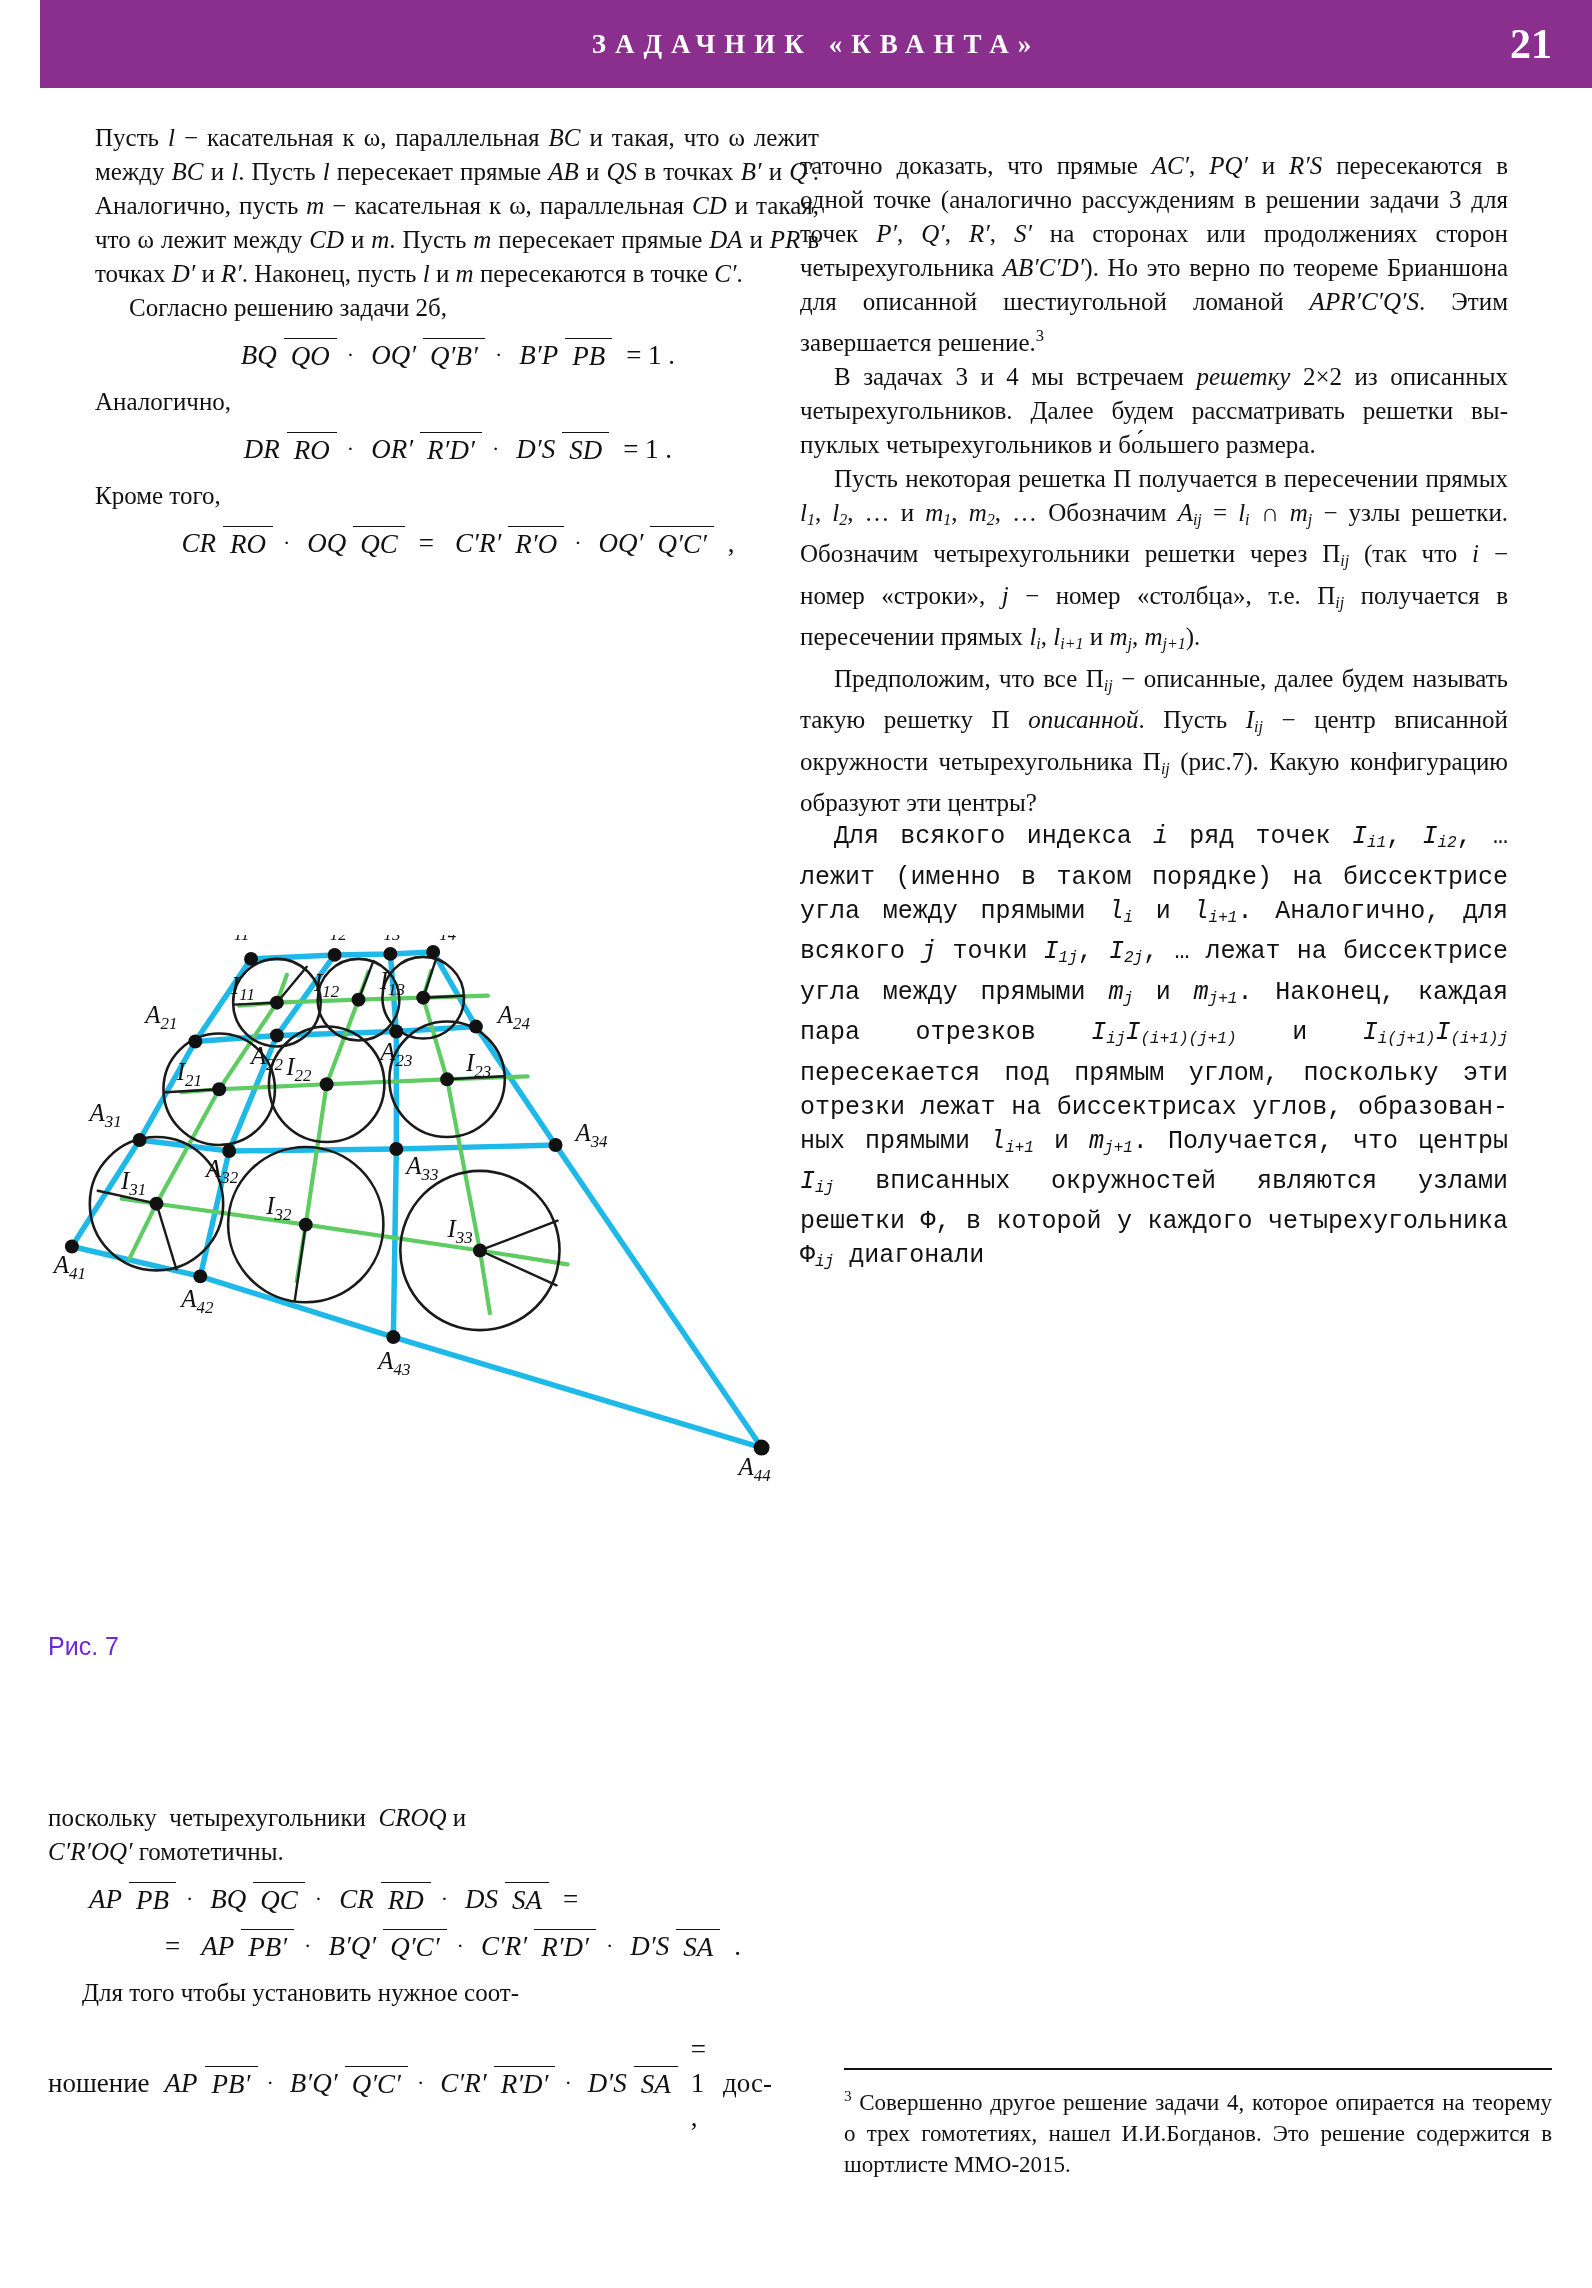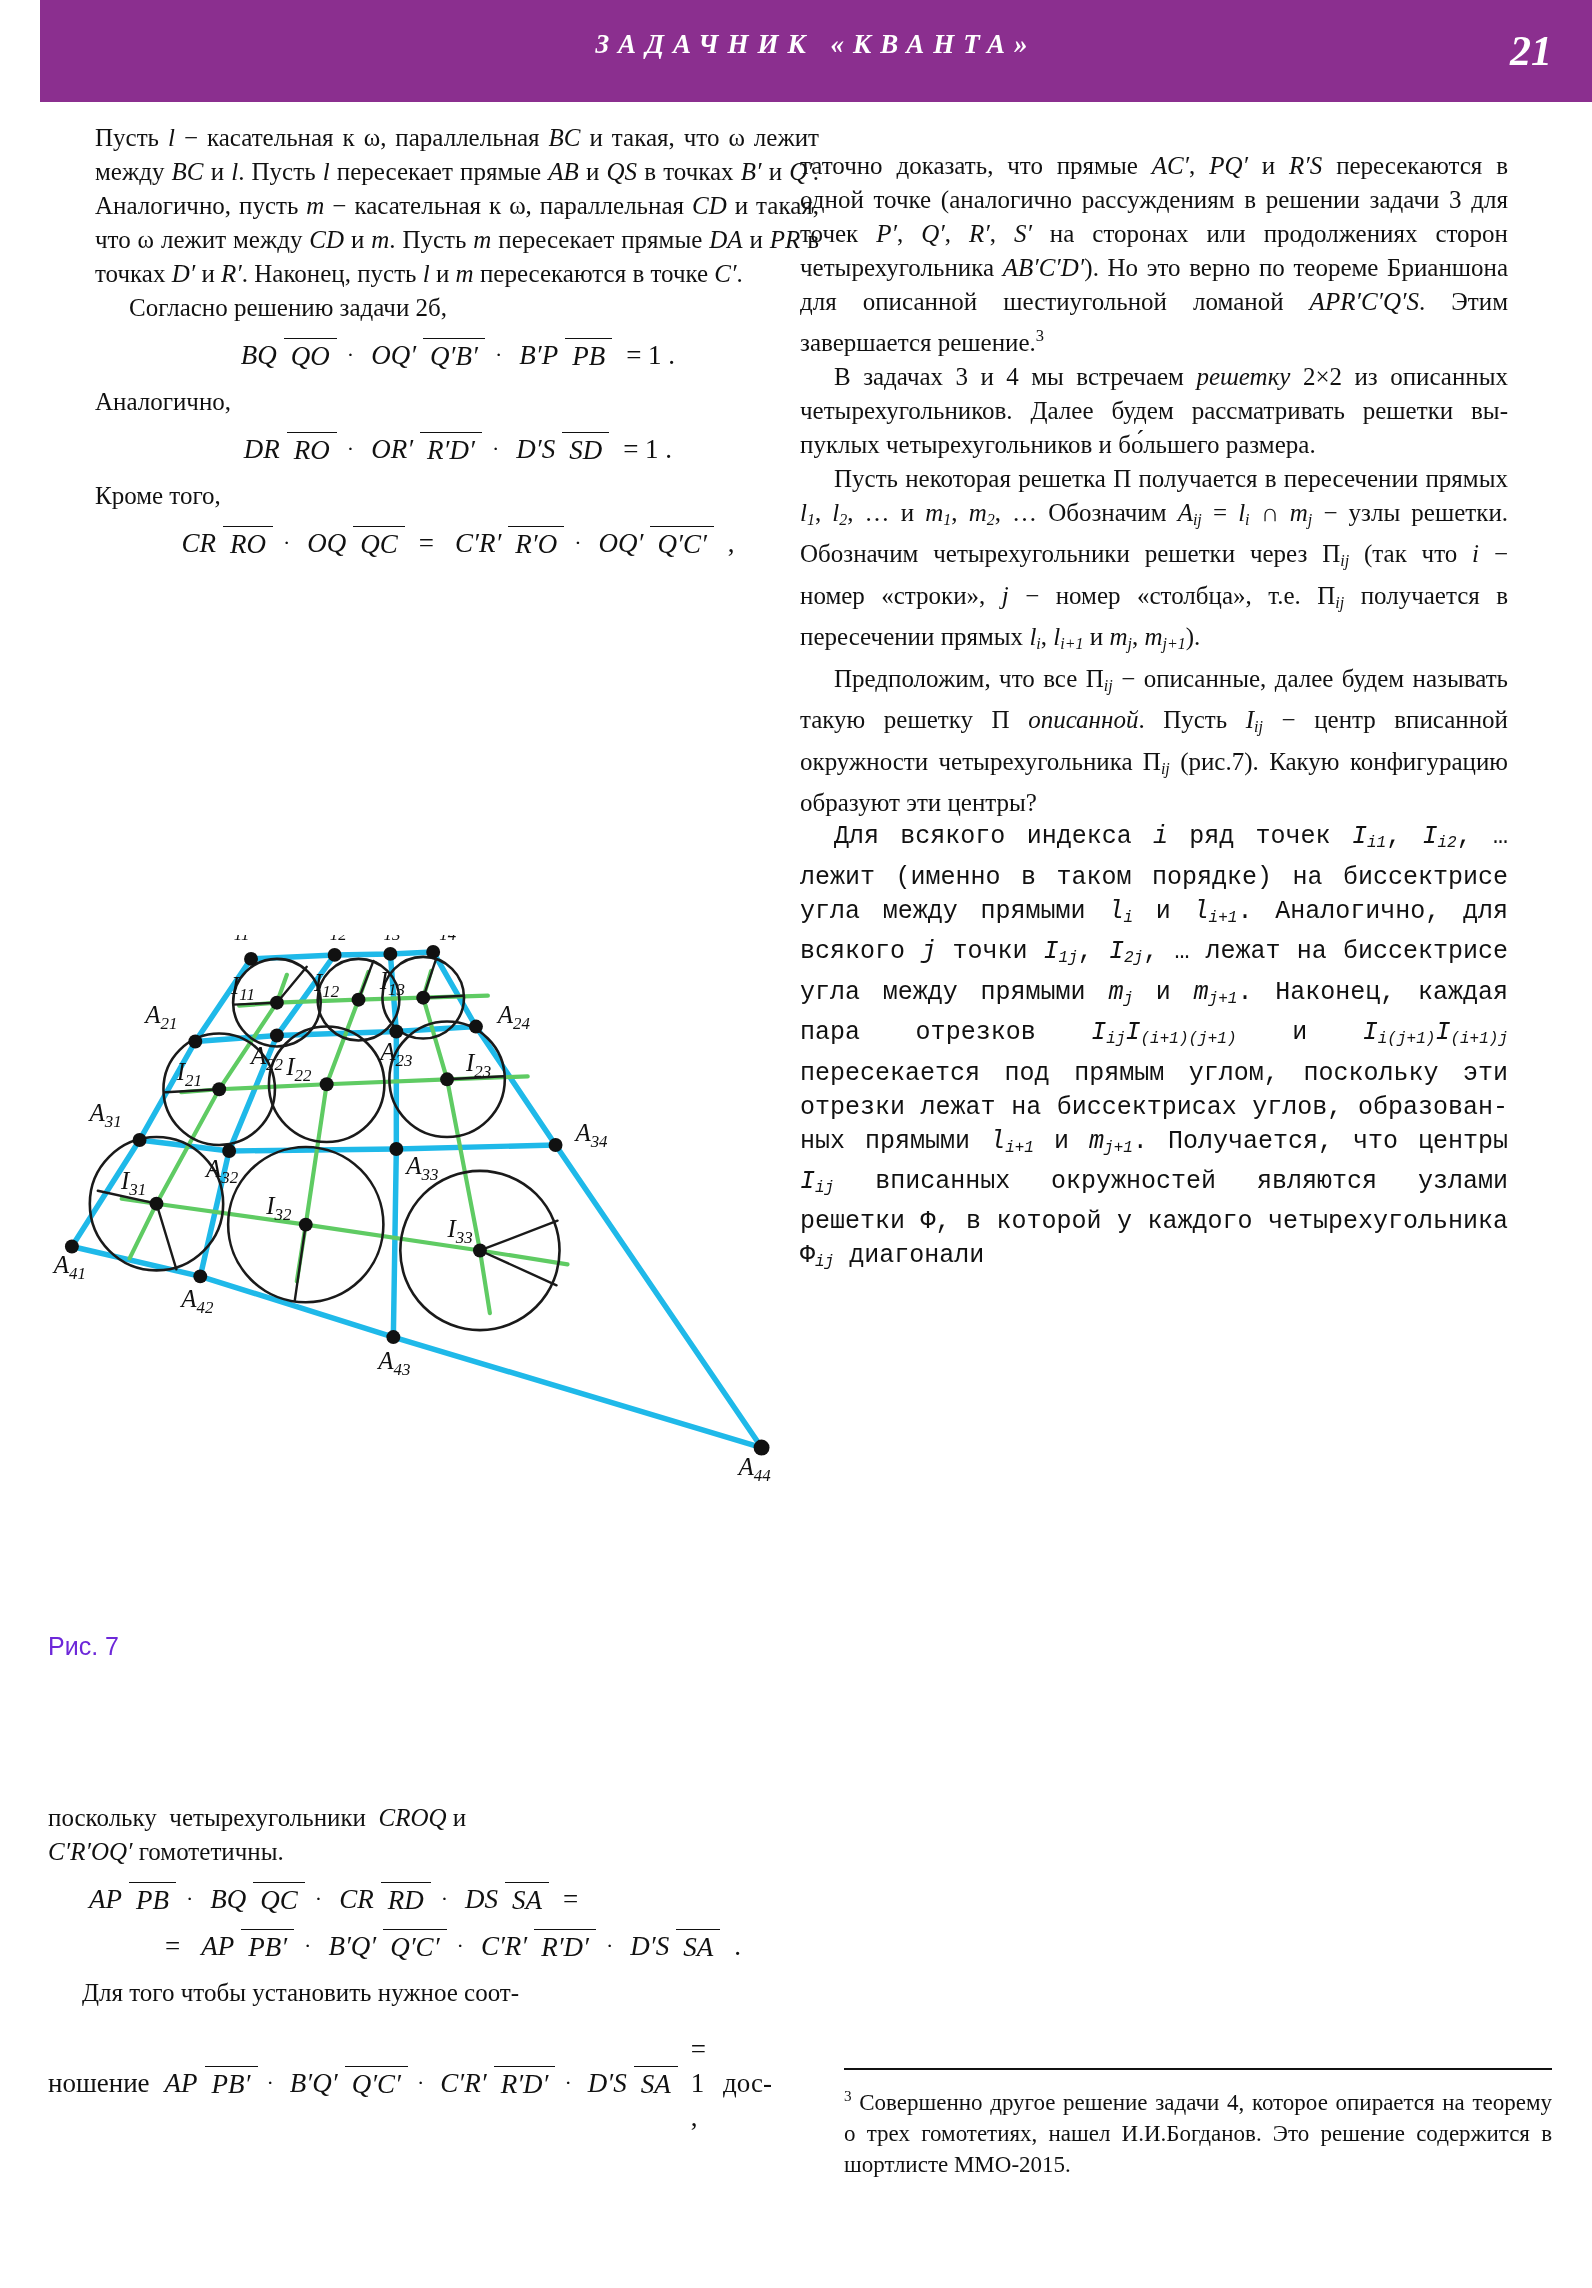--- a/index.html
+++ b/index.html
@@ -5,23 +5,22 @@
   html, body { margin:0; padding:0; }
   body {
     width:1592px; height:2289px;
     background:#ffffff;
     font-family:"Liberation Serif", serif;
     position:relative;
     overflow:hidden;
   }
   
   .banner {
-    position:absolute; left:40px; top:0; width:1552px; height:102px;
+    position:absolute; left:40px; top:0; width:1552px; height:88px;
     background:#8B2F8F;
-    font-style:italic;
   }
   .banner-title {
     position:absolute; left:0; top:0; width:1552px; height:88px;
     display:flex; align-items:center; justify-content:center;
     color:#ffffff;
     font-family:"Liberation Serif", serif;
     font-size:27px; font-weight:700;
     letter-spacing:9px;
   }
   .banner-page {

